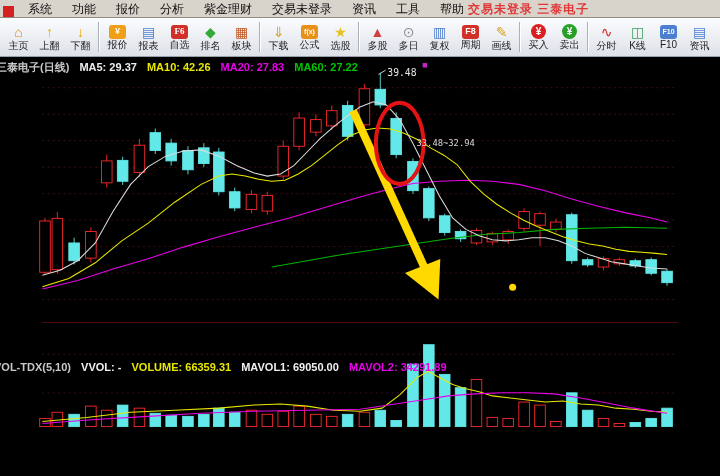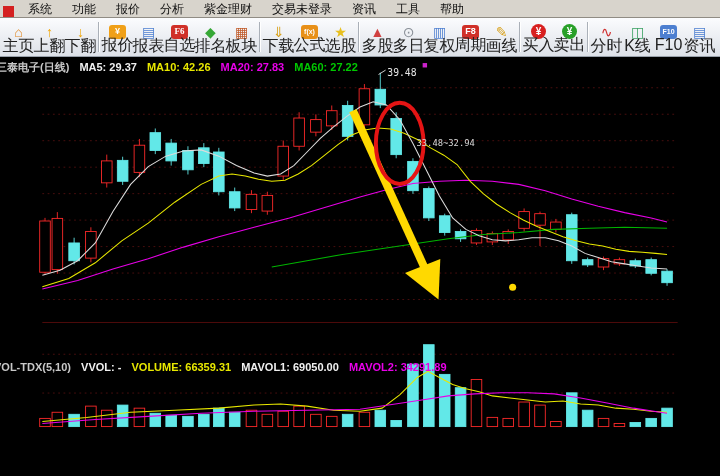--- a/index.html
+++ b/index.html
@@ -13,21 +13,21 @@
   .status{position:absolute;left:468px;top:1px;color:#e03838;font-weight:bold;font-size:12px;letter-spacing:1px}
   
   .toolbar{position:absolute;top:18px;left:0;right:0;height:38px;
            background:linear-gradient(#fbfcfe,#dde1e8);border-bottom:1px solid #98a0aa;
            display:flex;align-items:center;padding-left:3px;z-index:5}
   .tbtn{width:31px;display:flex;flex-direction:column;align-items:center;justify-content:center;gap:1px;cursor:pointer}
   .gicon{font-size:14px;line-height:16px;height:16px}
   .ibox{display:flex;align-items:center;justify-content:center;width:17px;height:14px;border-radius:3px;
         color:#fff;font-weight:bold;font-size:9px;line-height:1}
   .ibox.round{width:15px;height:15px;border-radius:50%;font-size:10px}
-  .tlabel{font-size:16px;color:#222;line-height:10px;white-space:nowrap}
+  .tlabel{font-size:10px;color:#222;line-height:10px;white-space:nowrap}
   .tsep{width:1px;height:30px;background:#aab0b8;border-right:1px solid #fff;margin:0 2px;flex:0 0 auto}
   
   .chart{position:absolute;top:56px;left:0;width:720px;height:420px;background:#000}
   .chart svg{position:absolute;top:0;left:0}
   .infobar{position:absolute;white-space:nowrap;font-size:11px;font-weight:bold;z-index:3}
   .infobar span{margin-right:7px}
   .main-info{top:4px;left:-4px}
   .vol-info{top:305px;left:-6px}
   .t-gray{color:#c8c8c8}.t-white{color:#f0f0f0}.t-yellow{color:#e8e800}.t-magenta{color:#e800e8}.t-green{color:#00c800}
 </style>
@@ -41,20 +41,21 @@
         <span class="menu-item">系统</span>
         <span class="menu-item">功能</span>
         <span class="menu-item">报价</span>
         <span class="menu-item">分析</span>
         <span class="menu-item">紫金理财</span>
         <span class="menu-item">交易未登录</span>
         <span class="menu-item">资讯</span>
         <span class="menu-item">工具</span>
         <span class="menu-item">帮助</span>
       </nav>
+    <span class="status">交易未登录  三泰电子</span>
   </div>
 
   <div class="toolbar" id="toolbar">
       <div class="tbtn">
         <span class="gicon" style="color: rgb(224, 134, 31);">⌂</span>
         <span class="tlabel">主页</span>
       </div>
       <div class="tbtn">
         <span class="gicon" style="color: rgb(240, 164, 0);">↑</span>
         <span class="tlabel">上翻</span>

